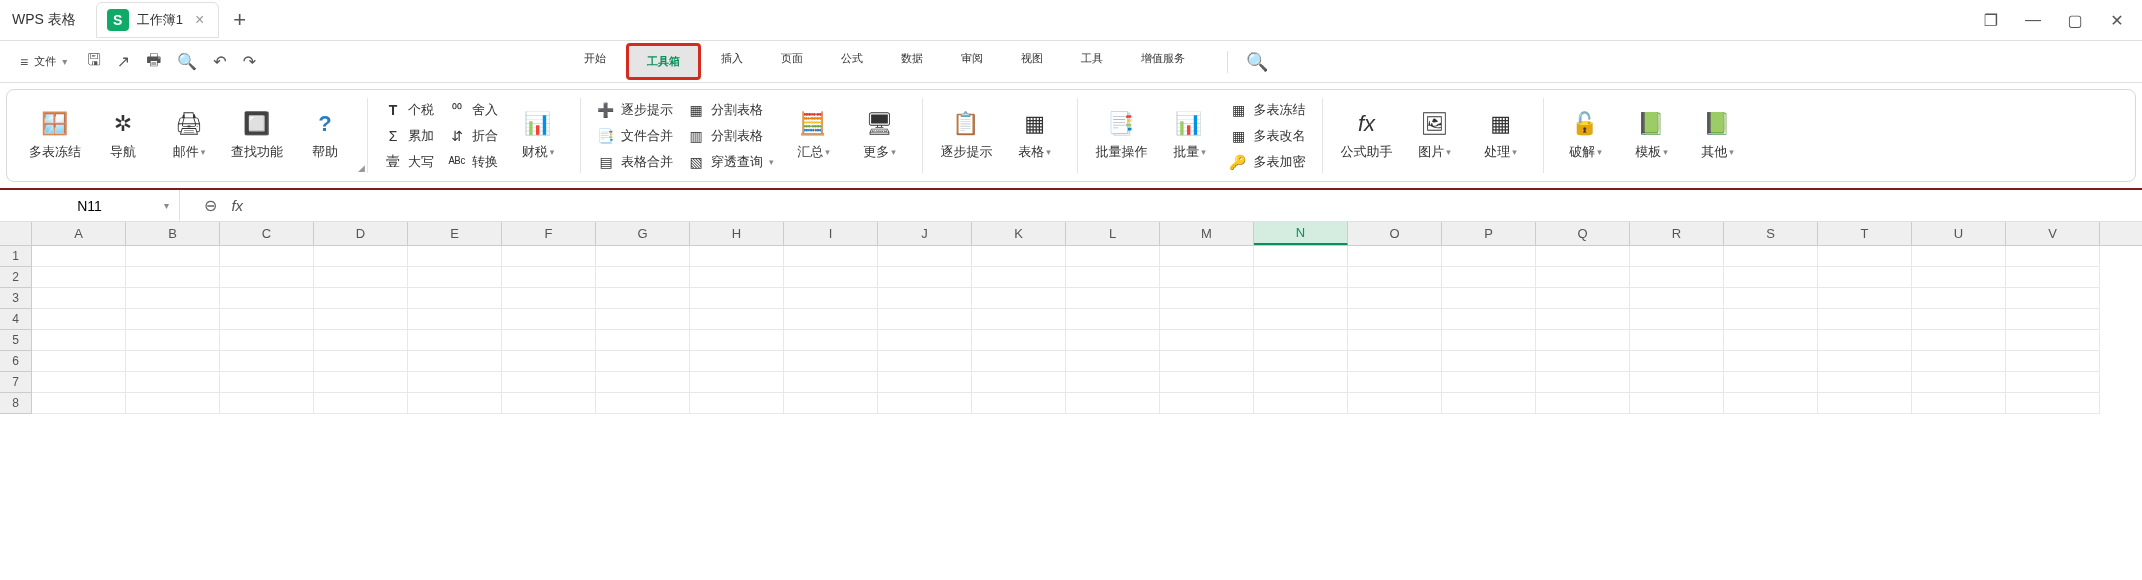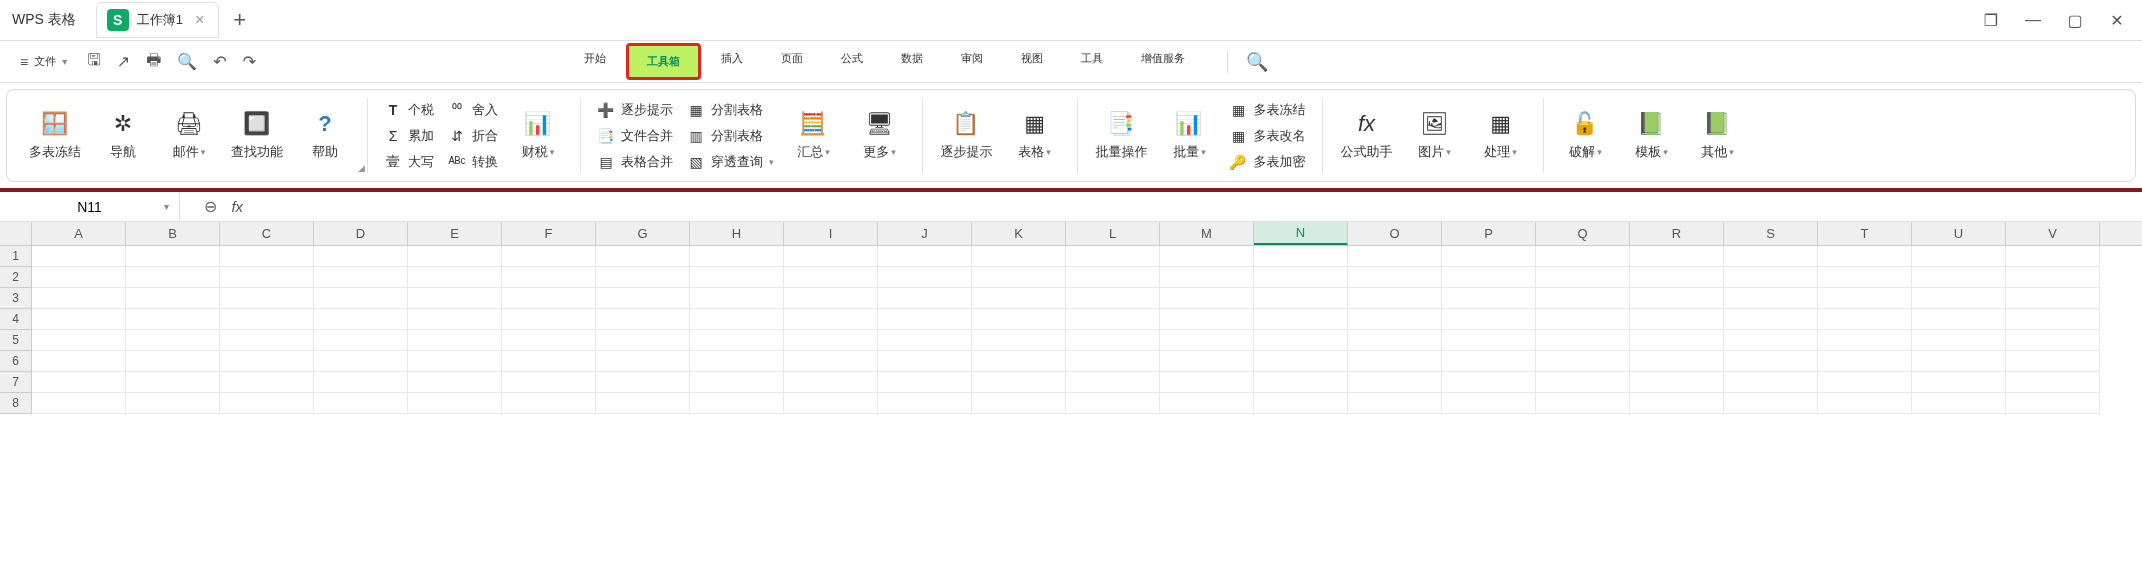--- a/index.html
+++ b/index.html
@@ -14,36 +14,36 @@
 .winbtns span { width: 18px; height: 18px; display: flex; align-items: center; justify-content: center; color: #555; font-size: 16px; cursor: pointer; }
 
 .menubar { height: 42px; display: flex; align-items: center; padding: 0 10px; gap: 4px; border-bottom: 1px solid #e0e0e0; }
 .menubar .icon-btn { padding: 4px 6px; color: #555; font-size: 16px; cursor: pointer; }
 .file-menu { display: flex; align-items: center; gap: 6px; padding: 4px 10px; cursor: pointer; }
 .file-menu .ham { font-size: 14px; color: #555; }
 .file-menu .txt { font-size: 11px; }
 .file-menu .car { font-size: 10px; color: #888; }
 .menu-tabs { display: flex; gap: 2px; margin-left: 300px; }
 .menu-tab { padding: 8px 18px; font-size: 11px; cursor: pointer; border-radius: 4px; }
-.menu-tab.active { border: 3px solid #d62a1f; color: #0a8f5b; font-weight: bold; background: #bef264; }
+.menu-tab.active { border: 3px solid #d62a1f; color: #0a8f5b; font-weight: bold; background: #e5e5e5; }
 .search-icon { margin-left: 20px; color: #666; font-size: 18px; border-left: 1px solid #ddd; padding-left: 18px; }
 
 .ribbon { background: #fff; border: 1px solid #d8d8d8; border-radius: 8px; margin: 6px; padding: 8px 4px; display: flex; align-items: stretch; gap: 0; }
 .ribbon-group { display: flex; align-items: center; padding: 0 14px; border-right: 1px solid #e4e4e4; gap: 10px; position: relative; }
 .ribbon-group:last-child { border-right: none; }
 .big-btn { display: flex; flex-direction: column; align-items: center; justify-content: center; gap: 6px; padding: 4px 4px; cursor: pointer; min-width: 56px; }
 .big-btn .ic { font-size: 22px; height: 26px; display: flex; align-items: center; }
 .big-btn .lbl { font-size: 13px; display: flex; align-items: center; gap: 2px; white-space: nowrap; }
 .car { font-size: 9px; color: #888; }
 .small-rows { display: flex; flex-direction: column; gap: 4px; }
 .small-btn { display: flex; align-items: center; gap: 6px; padding: 2px 2px; cursor: pointer; white-space: nowrap; font-size: 13px; }
 .small-btn .sic { width: 18px; font-size: 14px; text-align: center; }
 .corner { position: absolute; bottom: 0; right: 2px; font-size: 9px; color: #999; }
 
-.namebox-row { height: 34px; display: flex; align-items: center; border-top: 4px solid #7f1d1d; border-bottom: 1px solid #e0e0e0; }
+.namebox-row { height: 34px; display: flex; align-items: center; border-top: 2px solid #7f1d1d; border-bottom: 1px solid #e0e0e0; }
 .namebox { width: 180px; border-right: 1px solid #e0e0e0; display: flex; align-items: center; justify-content: center; position: relative; height: 100%; }
 .namebox input { border: none; text-align: center; font-size: 14px; width: 100px; outline: none; }
 .namebox .dd { position: absolute; right: 10px; font-size: 10px; color: #888; }
 .fx-area { display: flex; align-items: center; gap: 14px; padding-left: 24px; }
 .fx-area .z { font-size: 16px; color: #666; }
 .fx-area .fx { font-style: italic; font-size: 15px; color: #555; }
 
 .sheet { display: flex; }
 .rowhdrs { width: 32px; background: #efefef; border-right: 1px solid #ccc; }
 .rowhdr { height: 21px; border-bottom: 1px solid #ccc; font-size: 12px; color: #555; display: flex; align-items: center; justify-content: center; }

